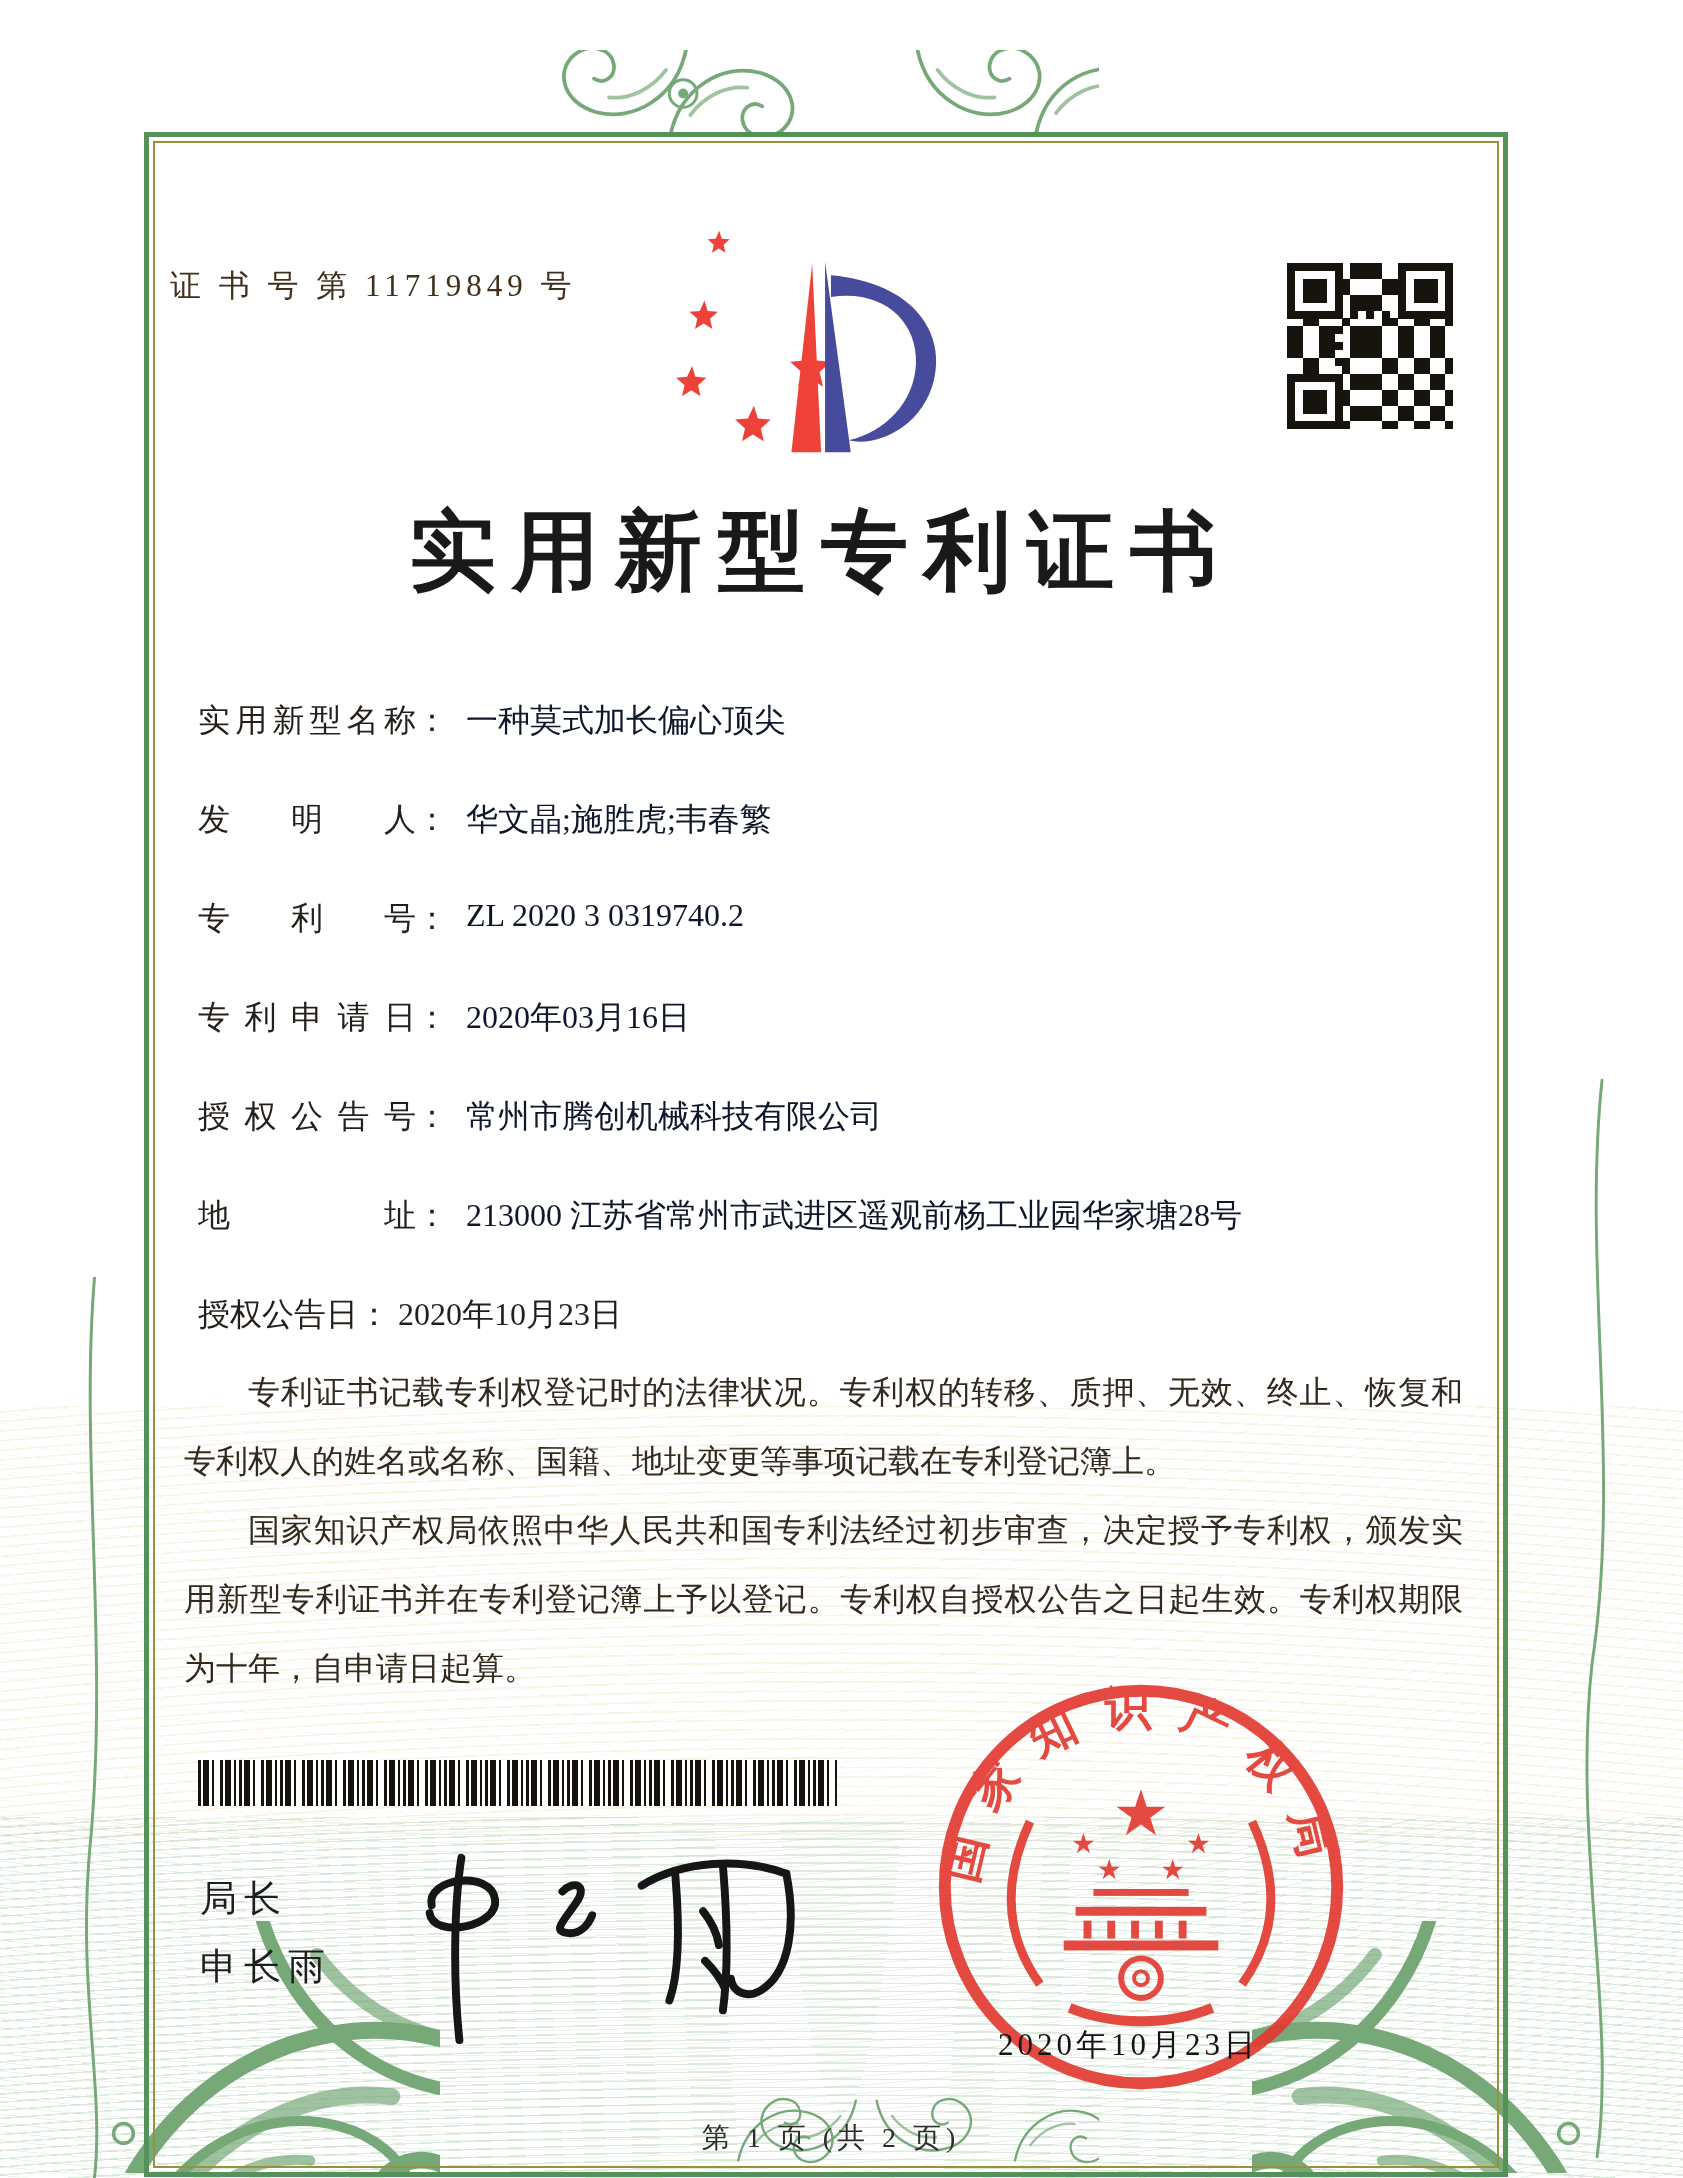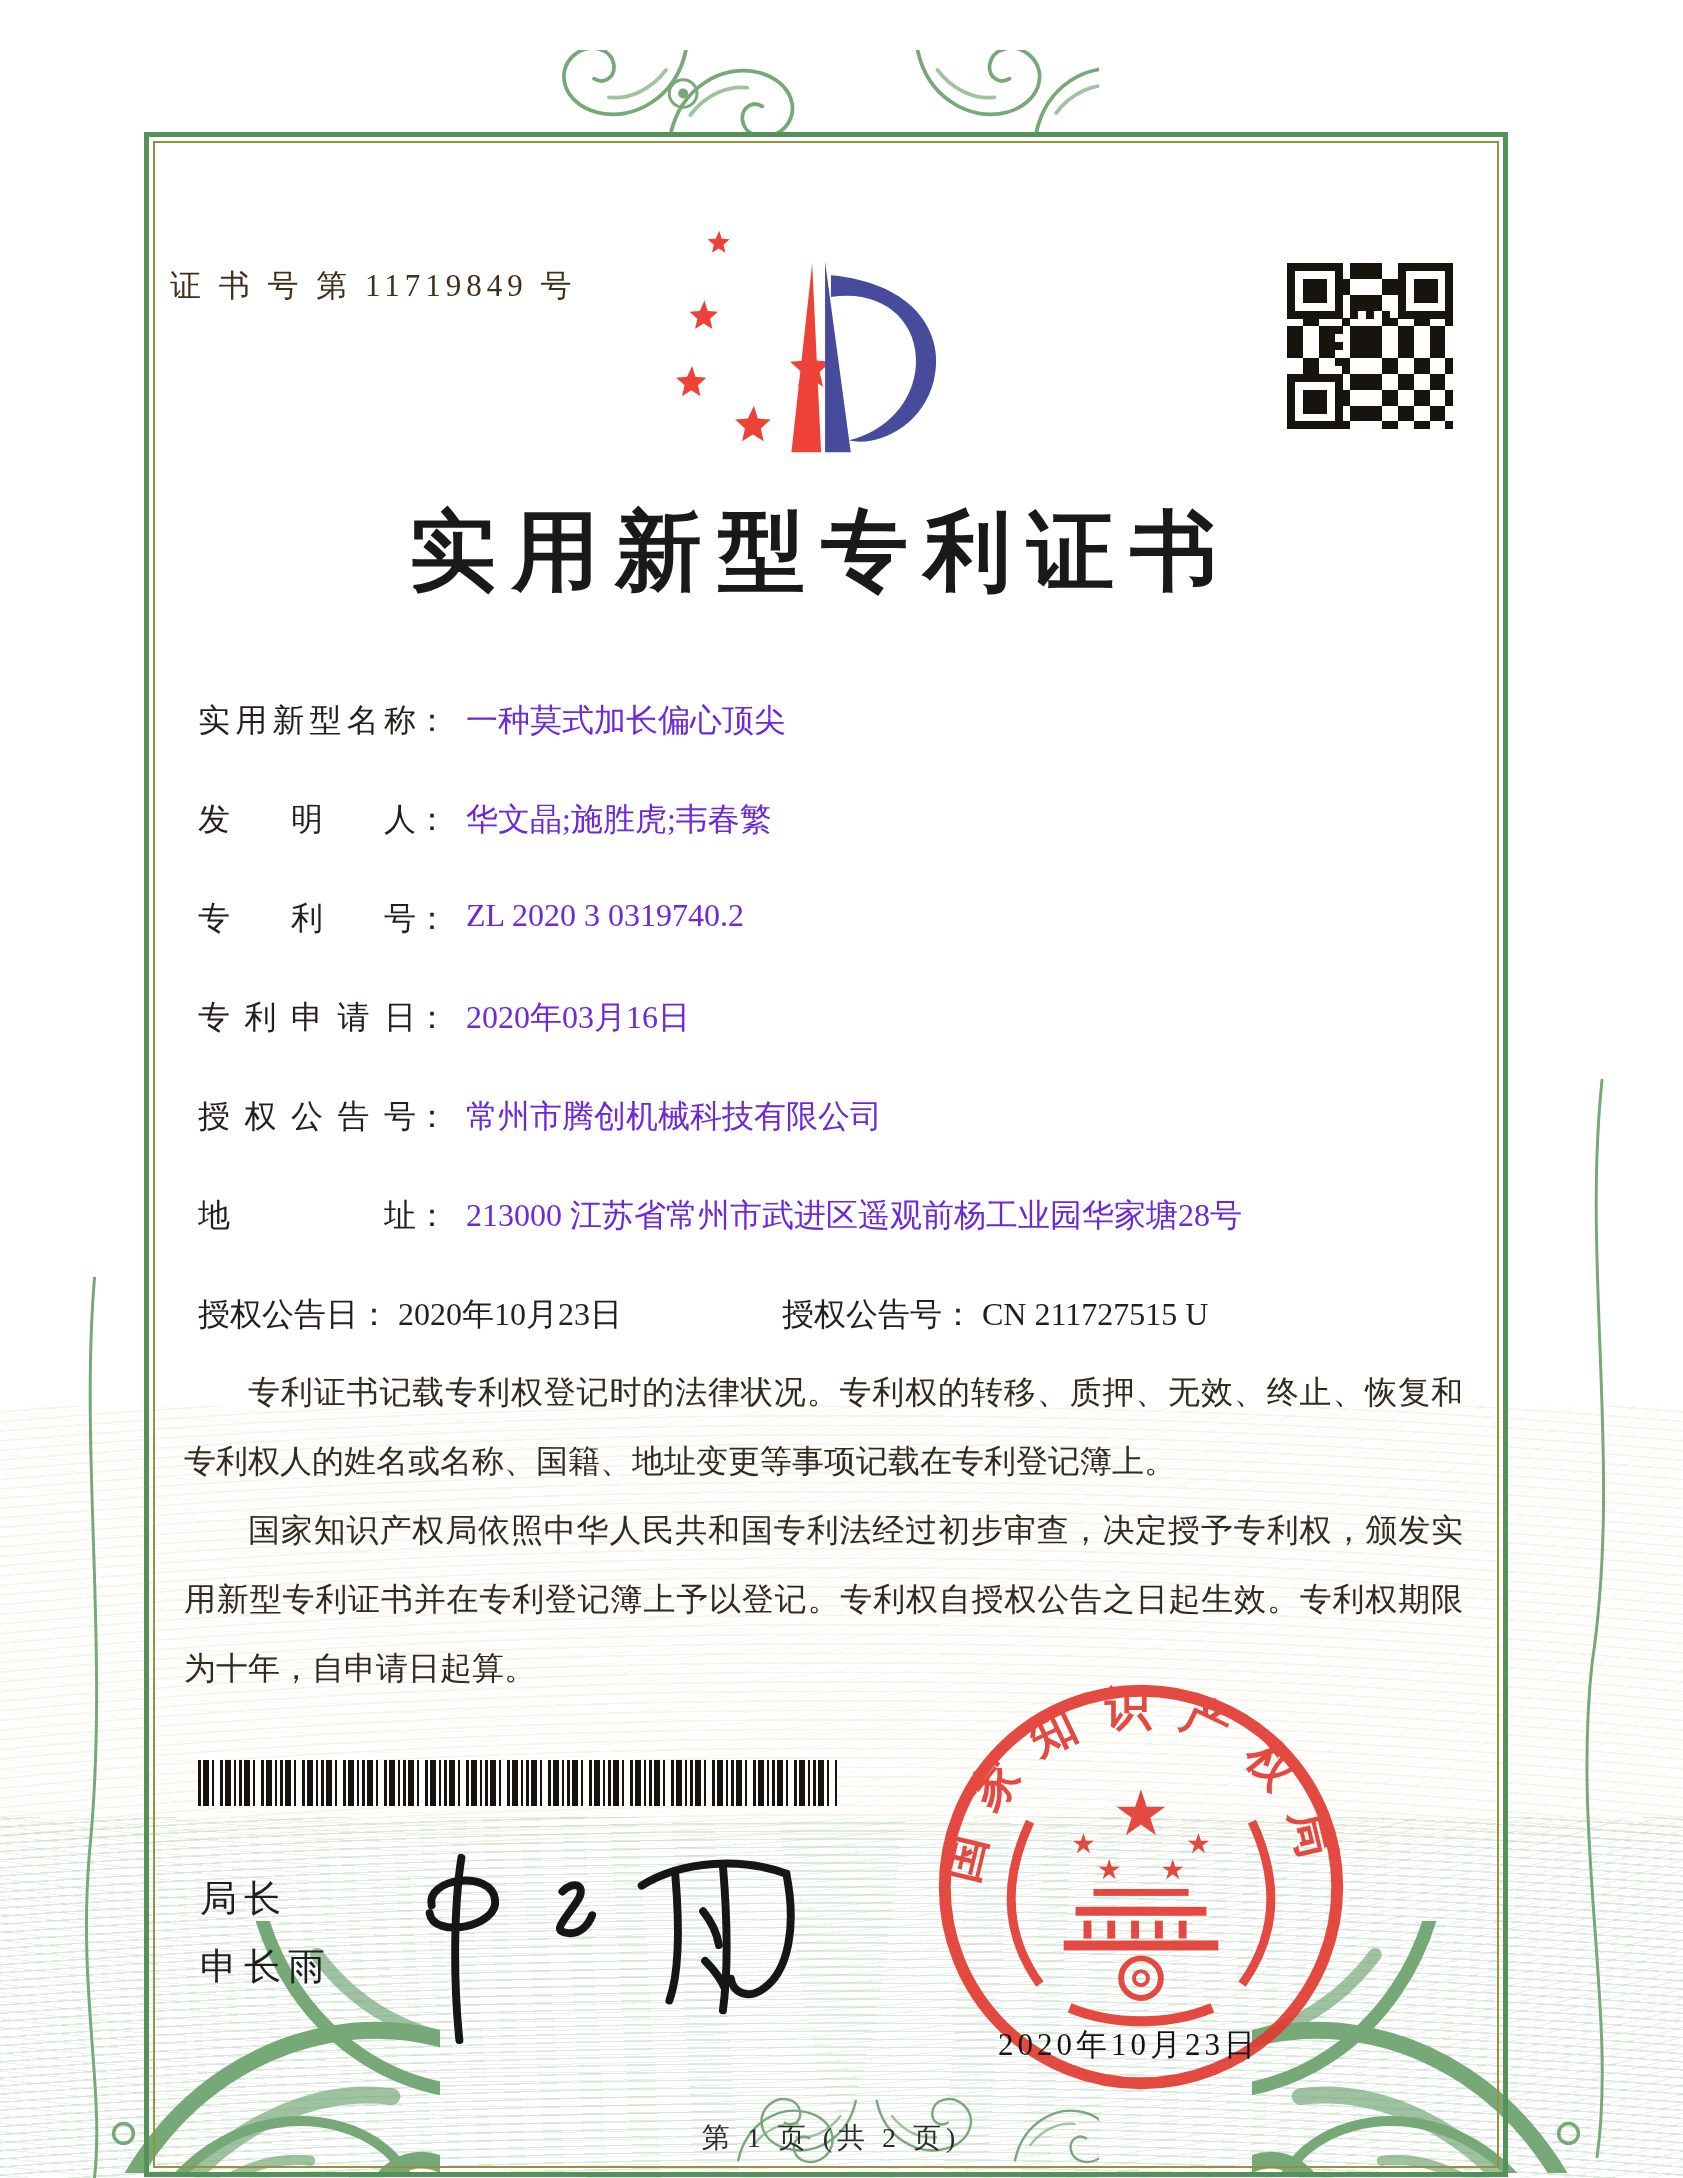--- a/index.html
+++ b/index.html
@@ -49,21 +49,21 @@
     position:absolute;left:144px;top:493px;width:1354px;margin:0;
     text-align:center;font-size:87px;font-weight:bold;letter-spacing:16px;
     color:#191919;white-space:nowrap;
   }
   .frow{position:absolute;left:198px;white-space:nowrap;font-size:32px;}
   .flabel{
     display:inline-block;width:218px;vertical-align:top;
     text-align:justify;text-align-last:justify;
   }
   .fcolon{display:inline-block;vertical-align:top;}
-  .fvalue{display:inline-block;margin-left:10px;vertical-align:top;color:#6d28d9;}
+  .fvalue{display:inline-block;margin-left:10px;vertical-align:top;color:#0f172a;}
   .r1{top:699px}.r2{top:798px}.r3{top:897px}.r4{top:996px}.r5{top:1095px}.r6{top:1194px}
   .grant-row{position:absolute;top:1293px;left:198px;width:1287px;font-size:32px;white-space:nowrap;}
   .grant-col2{position:absolute;left:584px;top:0;}
   .body-text{
     position:absolute;left:184px;top:1358px;width:1279px;
     font-size:32px;line-height:69px;text-align:justify;color:#32291f;
   }
   .body-text p{margin:0;text-indent:2em;}
   .barcode{
     position:absolute;left:198px;top:1760px;width:639px;height:46px;
@@ -457,24 +457,20 @@
       <span class="fvalue">常州市腾创机械科技有限公司</span>
     </div>
     <div class="frow r6">
       <span class="flabel">地址</span><span class="fcolon">：</span>
       <span class="fvalue">213000 江苏省常州市武进区遥观前杨工业园华家塘28号</span>
     </div>
 
     <div class="grant-row">
       <span>授权公告日</span><span>：</span>
       <span>2020年10月23日</span>
-      <span class="grant-col2">
-        <span>授权公告号</span><span>：</span>
-        <span>CN 211727515 U</span>
-      </span>
     </div>
 
     <div class="body-text">
       <p>专利证书记载专利权登记时的法律状况。专利权的转移、质押、无效、终止、恢复和专利权人的姓名或名称、国籍、地址变更等事项记载在专利登记簿上。</p>
       <p>国家知识产权局依照中华人民共和国专利法经过初步审查，决定授予专利权，颁发实用新型专利证书并在专利登记簿上予以登记。专利权自授权公告之日起生效。专利权期限为十年，自申请日起算。</p>
     </div>
 
     <div class="barcode"></div>
 
     <div class="sig-title">局长</div>

